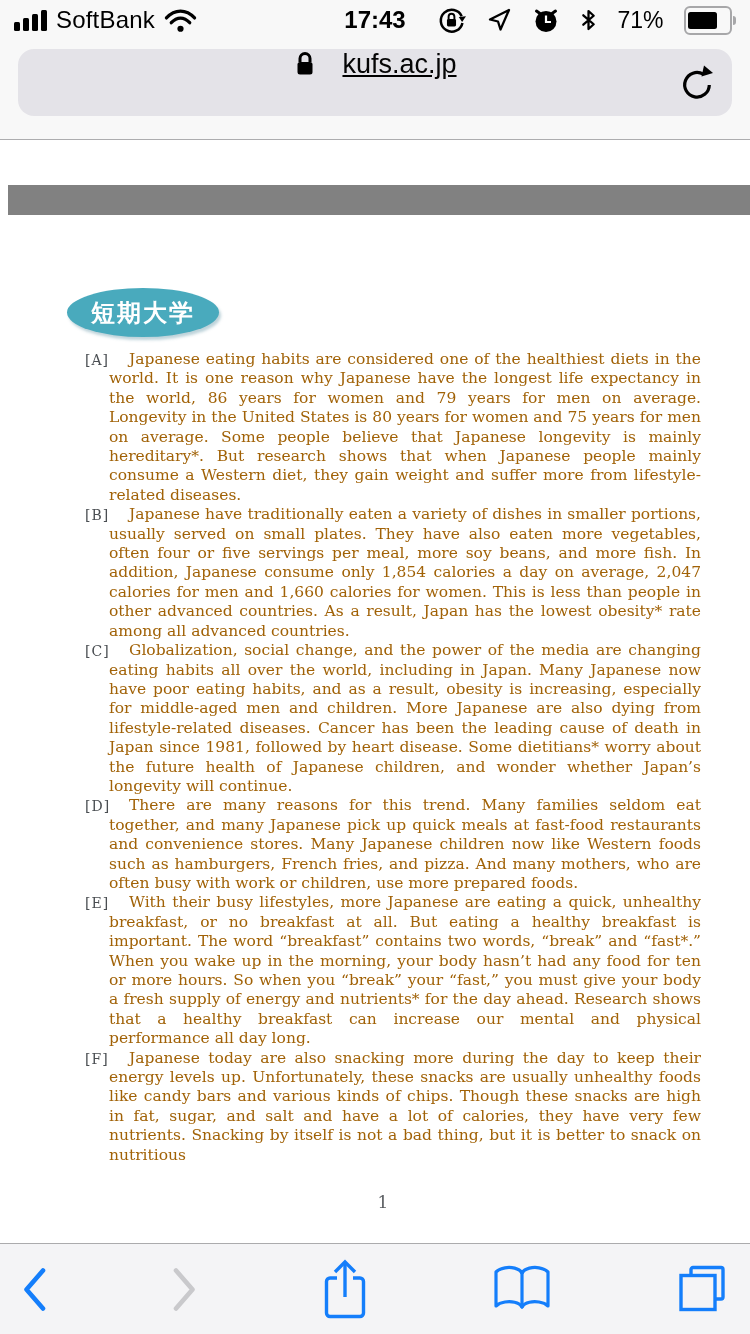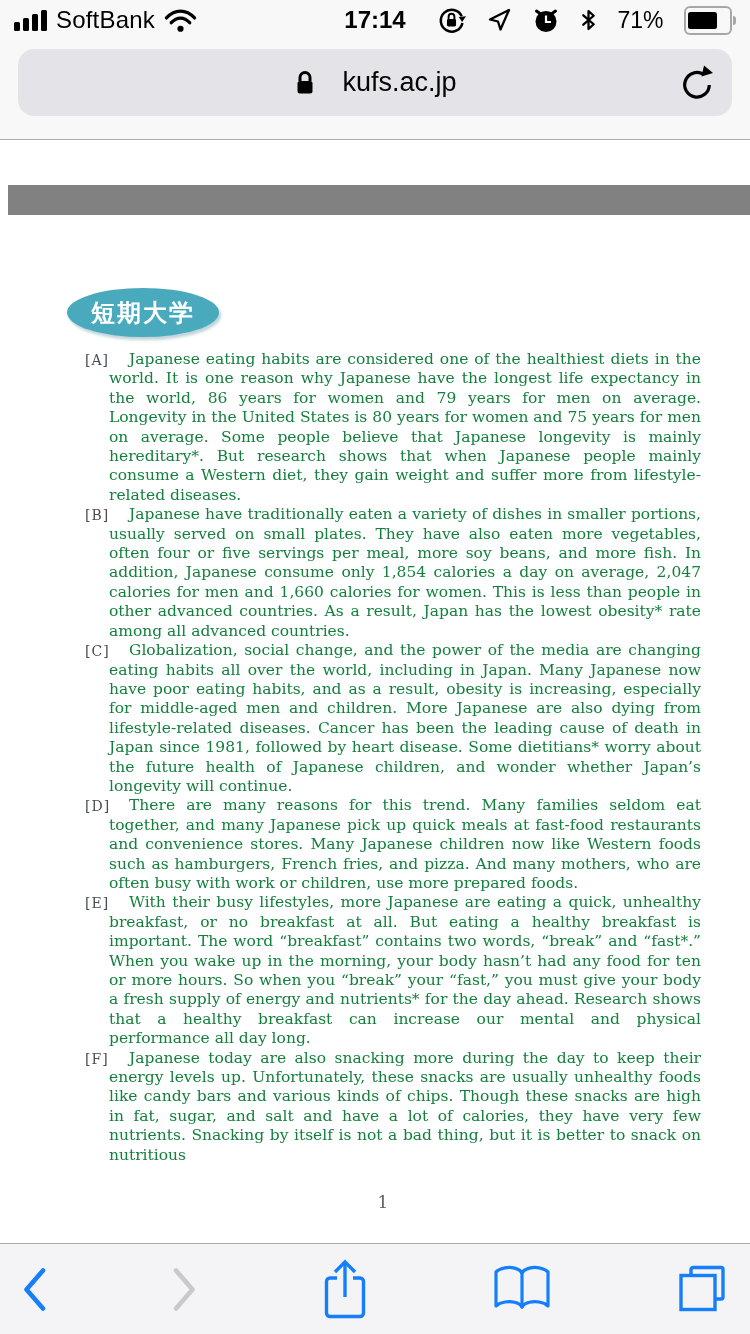--- a/index.html
+++ b/index.html
@@ -34,21 +34,21 @@
   }
   .battery .fill{width:29px;height:17px;background:#000;border-radius:2.5px;}
   .battery .tip{width:3px;height:9px;background:#a7a7a9;border-radius:0 3px 3px 0;margin-left:1.5px;}
   
   .chrome{
     position:absolute;top:40px;left:0;width:750px;height:100px;background:#f8f8f8;
     border-bottom:1px solid #adadaf;box-sizing:border-box;
   }
   .url-field{
     position:absolute;left:18px;right:18px;top:9px;height:67px;background:#e4e3e8;
-    border-radius:16px;display:flex;align-items:center;justify-content:center;gap:25px;
+    border-radius:16px;display:flex;align-items:flex-start;justify-content:center;gap:25px;text-decoration:underline;
   }
   .url-host{font-size:27px;color:#050505;}
   .reload-btn{
     position:absolute;right:14px;top:50%;transform:translateY(-50%);
     background:none;border:none;padding:4px;cursor:pointer;line-height:0;
   }
   
   .content{
     position:absolute;top:141px;left:0;width:750px;height:1102px;background:#ffffff;padding-left:8px;
   }
@@ -66,21 +66,21 @@
     margin:15px 0 0 63px;width:630px;font-size:17.5px;line-height:22.5px;
     text-align:justify;text-indent:18px;color:#3e4246;
   }
   .paragraphs{margin-top:13px;}
   .para{position:relative;}
   .plabel{
     position:absolute;left:77px;top:2px;font-size:14px;color:#4a4e52;letter-spacing:1px;
   }
   .ptext{
     margin:0 0 0 101px;width:592px;font-size:15.5px;line-height:19.4px;
-    text-align:justify;text-indent:20px;color:#15803d;
+    text-align:justify;text-indent:20px;color:#a16207;
   }
   .page-num{margin-top:27px;width:750px;text-align:center;font-size:17px;color:#5a5d60;}
   
   .toolbar{
     position:absolute;bottom:0;left:0;width:750px;height:91px;background:#f4f4f6;
     border-top:1px solid #ababad;box-sizing:border-box;
     display:flex;align-items:center;justify-content:space-between;padding:0 22px;
   }
   .tb-btn{background:none;border:none;padding:0;cursor:pointer;line-height:0;}
   .blue{color:#147efb;}
@@ -101,21 +101,21 @@
         </span>
       <span class="carrier">SoftBank</span>
       <span style="line-height:0;">
         <svg width="33" height="25" viewBox="0 0 34 25">
           <path d="M2.5 9.8 C7 5 12 2.8 17 2.8 C22 2.8 27 5 31.5 9.8" fill="none" stroke="#000" stroke-width="3.4" stroke-linecap="round"></path>
           <path d="M7.5 14.8 C10.5 11.6 13.6 10 17 10 C20.4 10 23.5 11.6 26.5 14.8" fill="none" stroke="#000" stroke-width="3.4" stroke-linecap="round"></path>
           <circle cx="17" cy="21" r="3.2" fill="#000"></circle>
         </svg>
       </span>
     </div>
-    <div class="sb-time">17:14</div>
+    <div class="sb-time">17:43</div>
     <div class="sb-right">
       <span style="line-height:0;">
         <svg width="29" height="29" viewBox="0 0 30 30">
           <path d="M25.5 10.5 A11.3 11.3 0 1 0 26.3 17.5" fill="none" stroke="#000" stroke-width="2.6"></path>
           <polygon points="22.5,11.5 30,10.5 26,16.5" fill="#000"></polygon>
           <path d="M12 14 v-3 a3 3 0 0 1 6 0 v3" fill="none" stroke="#000" stroke-width="2"></path>
           <rect x="10.3" y="13.5" width="9.4" height="7.6" rx="1.5" fill="#000"></rect>
         </svg>
       </span>
       <span style="line-height:0;">

